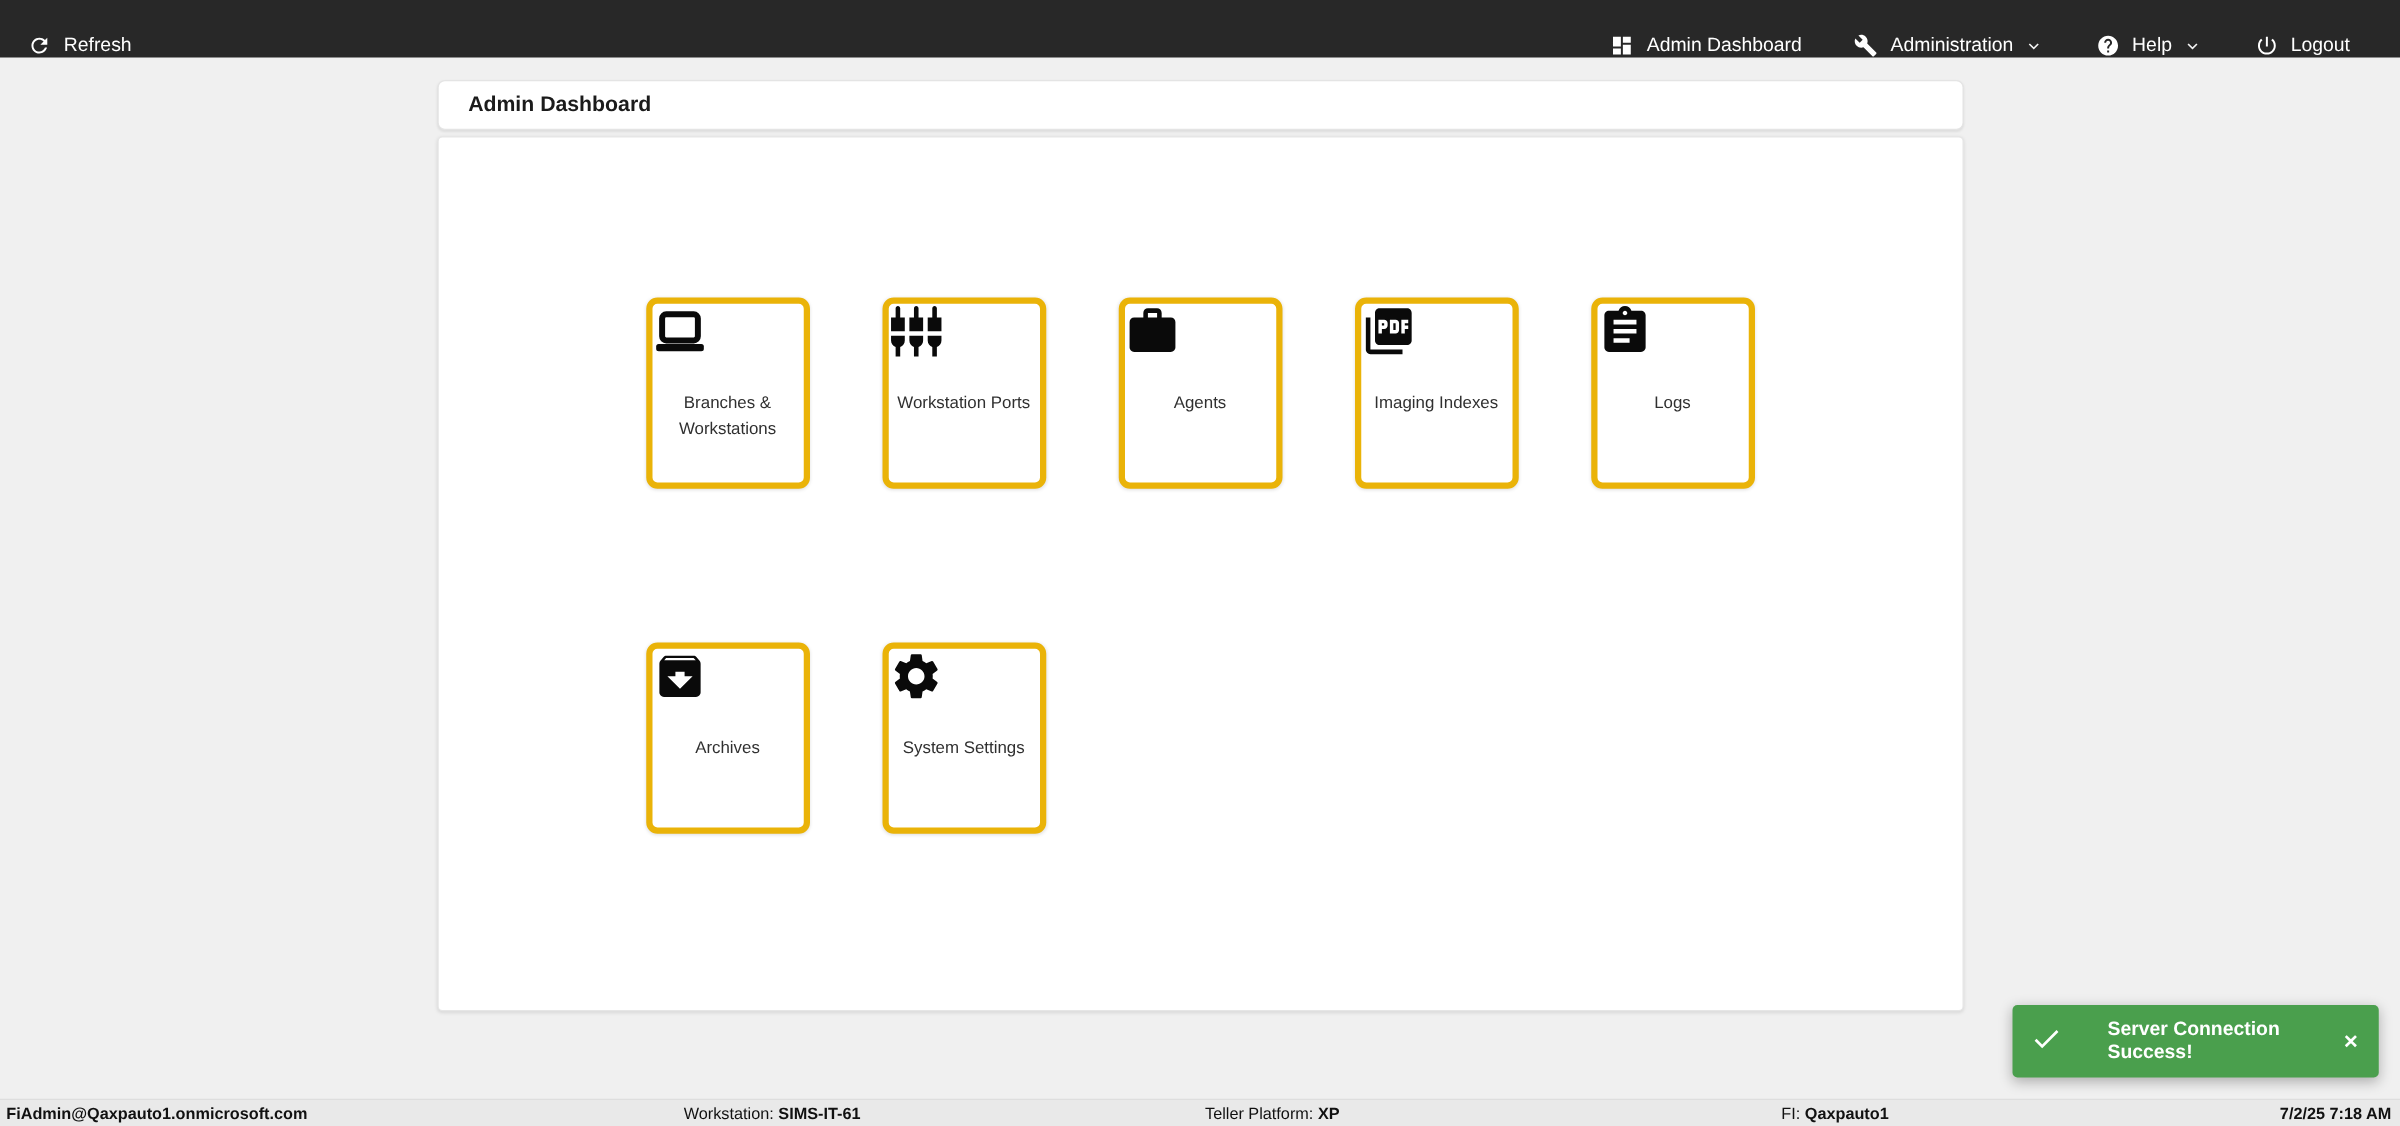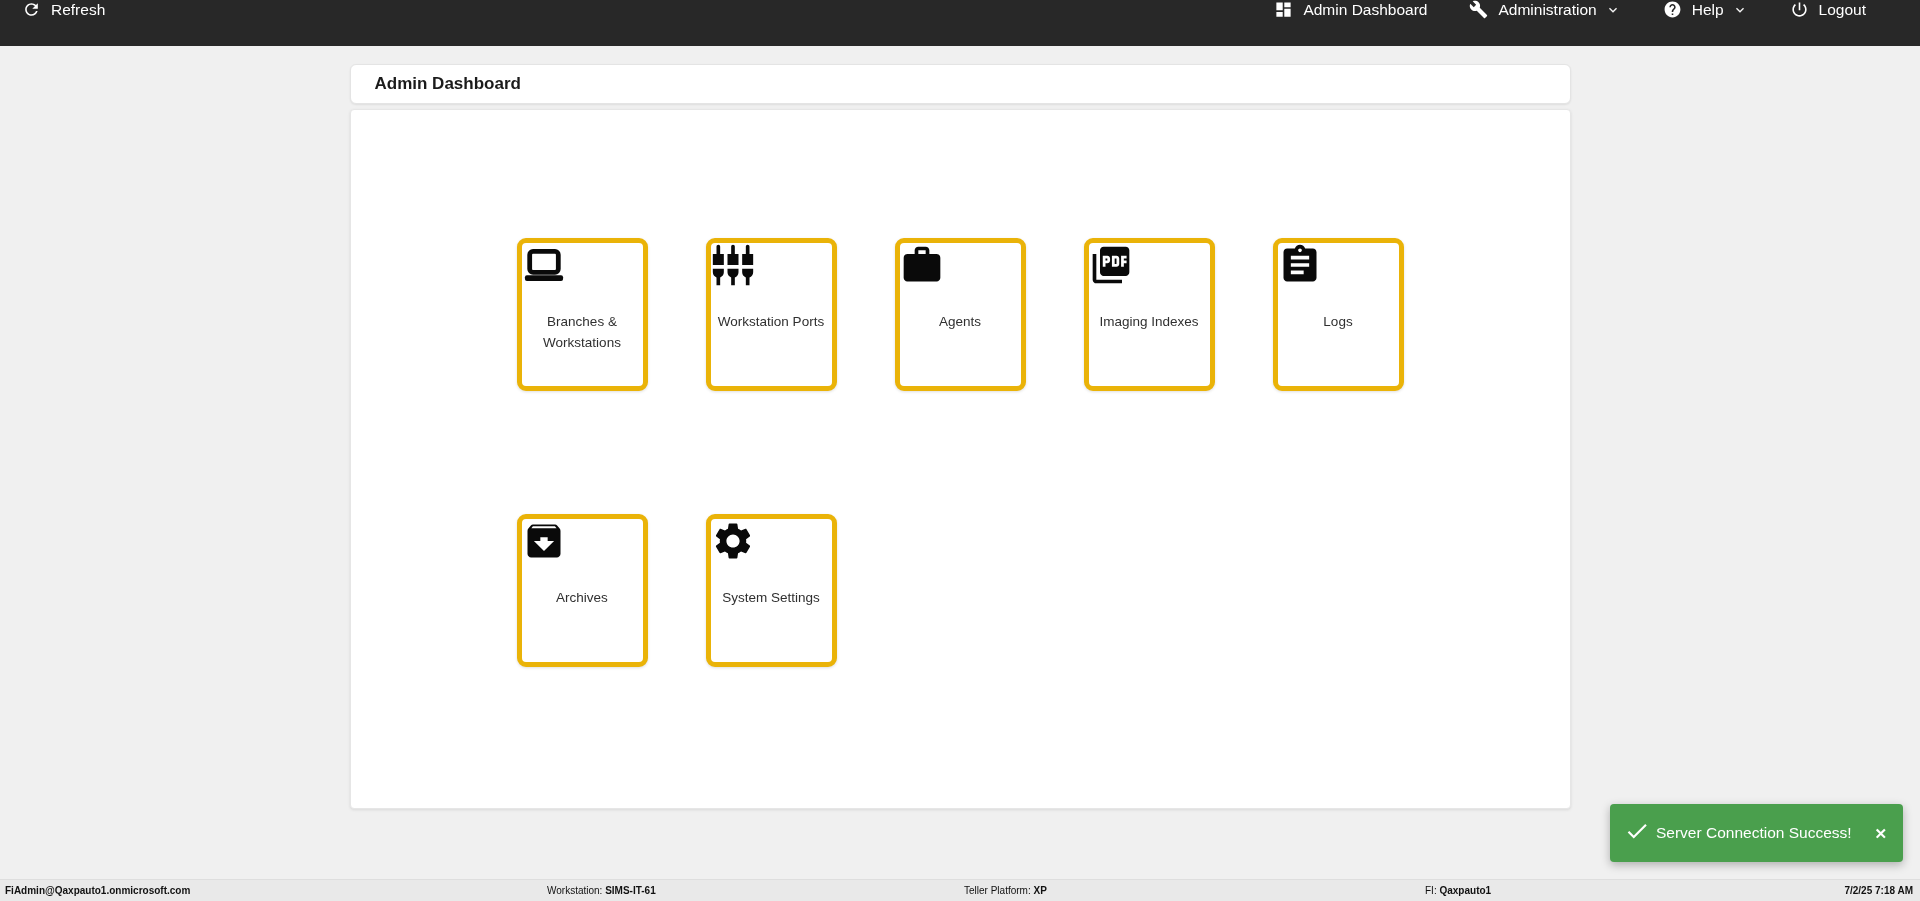--- a/index.html
+++ b/index.html
@@ -6,22 +6,22 @@
   html,body { width:1920px; height:901px; overflow:hidden; }
   body {
     font-family:"Liberation Sans", sans-serif;
     background:#f0f0f0;
     position:relative;
     color:#1a1a1a;
   }
   
   .topbar {
     height:46px; background:#282828; color:#fff;
-    display:flex; align-items:flex-start;
-    padding:0 54px 0 22px;
+    display:flex; align-items:flex-end;
+    padding:0 40px 0 22px;
   }
   .topbar-item {
     display:flex; align-items:center; gap:10px;
     font-size:15.5px; color:#fff; cursor:pointer; white-space:nowrap;
   }
   .topbar-item svg { display:block; }
   .top-nav { margin-left:auto; display:flex; align-items:center; gap:42px; }
   .chev { margin-left:-2px; opacity:.95; }
   
   .main-wrap { width:1221px; margin:18px auto 0 auto; }
@@ -58,27 +58,27 @@
   }
   
   .toast {
     position:absolute; right:17px; bottom:39px;
     width:293px; height:58px;
     background:#4a9f4d; border-radius:4px;
     box-shadow:0 3px 10px rgba(0,0,0,.28);
     display:flex; align-items:center;
     padding:0 16px 0 12px; color:#fff;
   }
-  .toast-msg { flex:1; font-size:15.5px; font-weight:400; margin-left:4px; }
+  .toast-msg { flex:1; font-size:15.5px; font-weight:700; margin-left:34px; }
   .toast-close { font-size:15px; font-weight:700; cursor:pointer; line-height:1; }
   
   .statusbar {
     position:absolute; left:0; bottom:0; width:1920px; height:22px;
     background:#e9e9e9; border-top:1px solid #dedede;
-    font-size:10px; line-height:21px; color:#111;
+    font-size:13px; line-height:21px; color:#111;
   }
   .statusbar .seg { position:absolute; white-space:nowrap; }
   .bold { font-weight:700; }
   .seg-user { left:5px; }
   .seg-ws { left:547px; }
   .seg-tp { left:964px; }
   .seg-fi { left:1425px; }
   .seg-dt { right:7px; }
 </style>
 </head>

